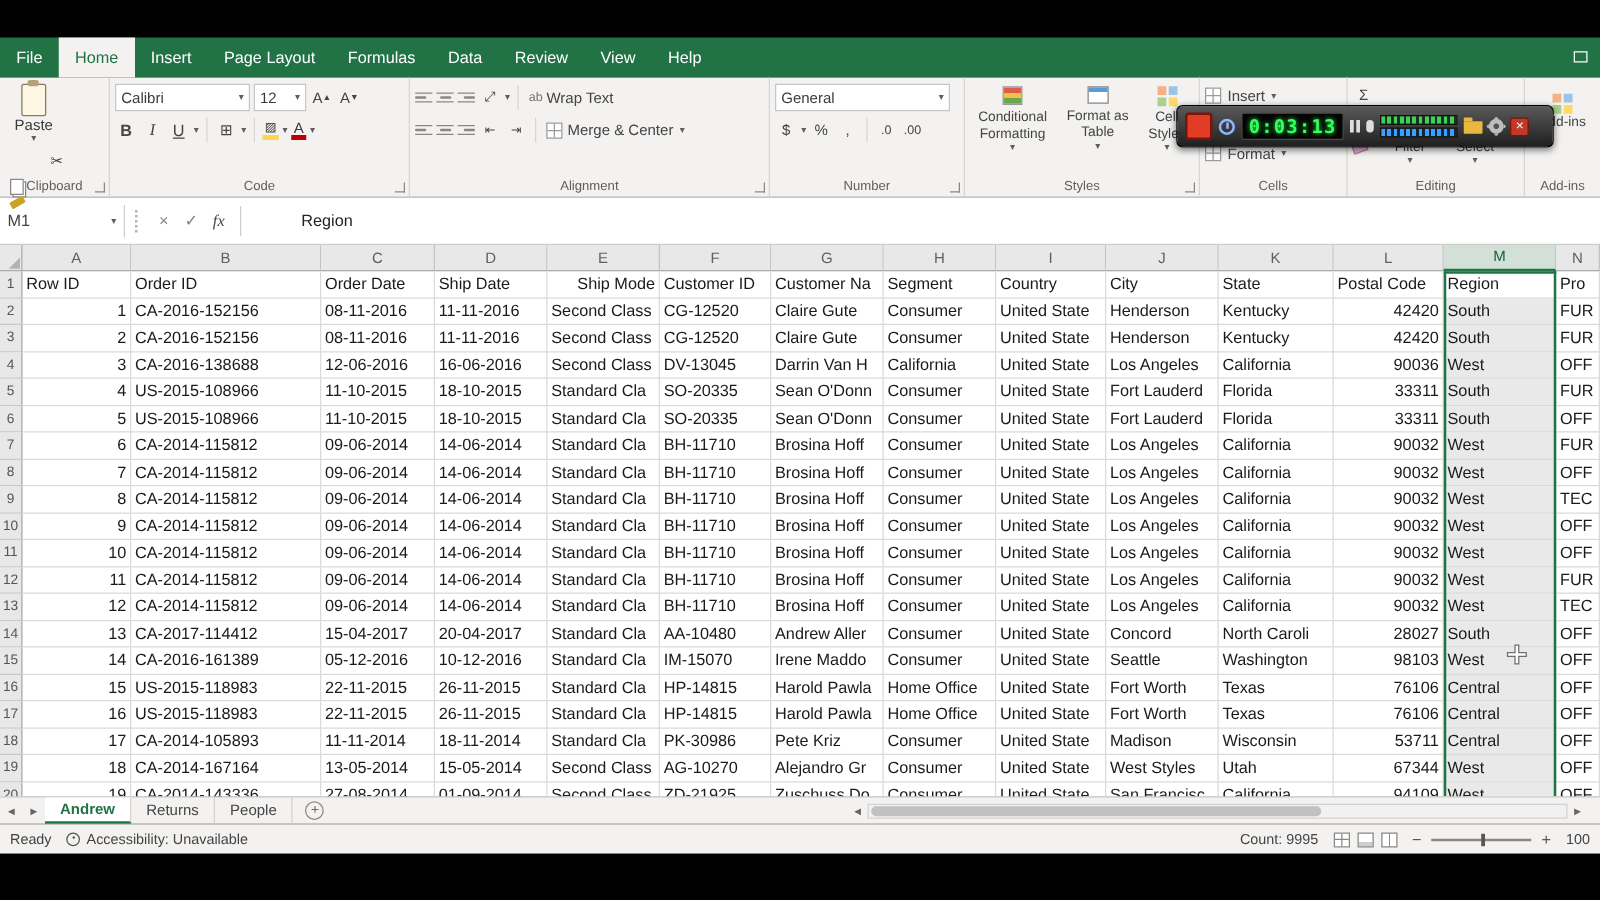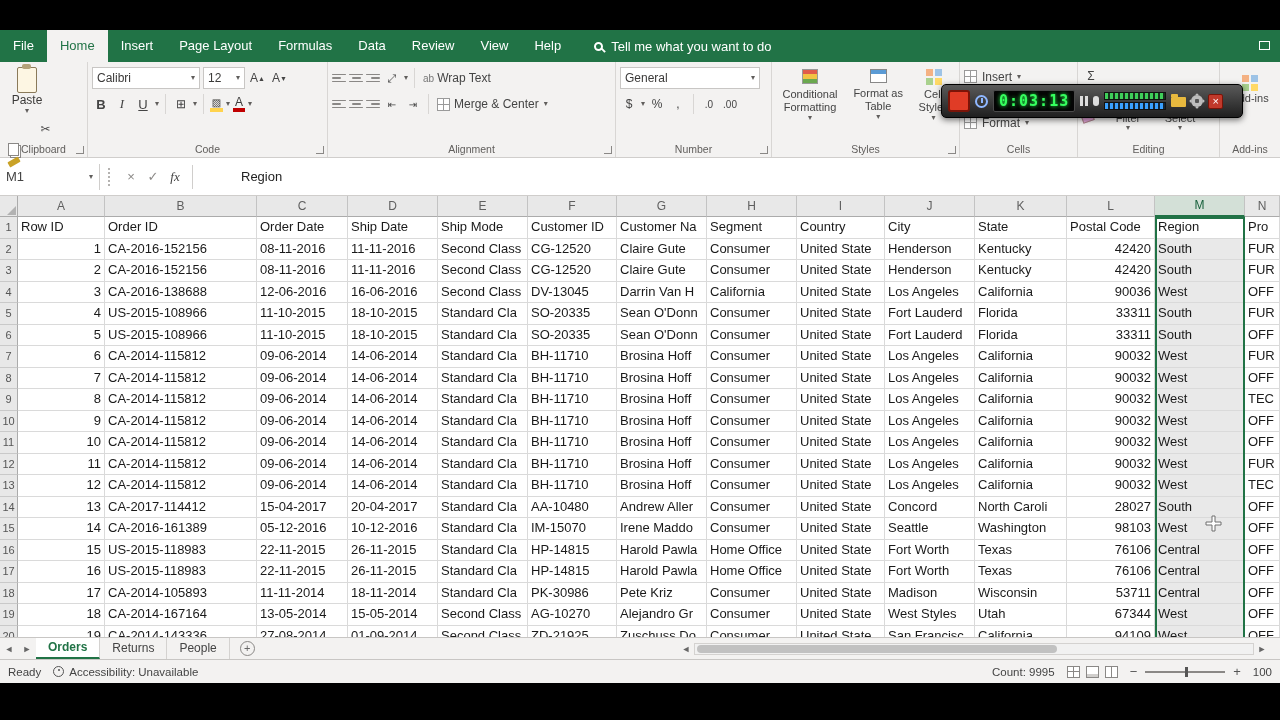--- a/index.html
+++ b/index.html
@@ -147,24 +147,20 @@
   <div class="tabrow">
     <div class="tab">File</div>
     <div class="tab active">Home</div>
     <div class="tab">Insert</div>
     <div class="tab">Page Layout</div>
     <div class="tab">Formulas</div>
     <div class="tab">Data</div>
     <div class="tab">Review</div>
     <div class="tab">View</div>
     <div class="tab">Help</div>
-    <div class="tellme">
-      <span class="lens"></span>
-      <span>Tell me what you want to do</span>
-    </div>
     <div class="winicon"></div>
   </div>
 
   <div class="ribbon">
 
     <div class="rgroup" style="width:88px;">
       <div class="pastebtn">
         <span class="clipico"></span>
         <span>Paste</span>
         <span class="caret">▾</span>
@@ -414,21 +410,21 @@
         <div class="g-colh" style="width: 88px;">L</div>
         <div class="g-colh sel" style="width: 90px;">M</div>
         <div class="g-colh" style="width: 35px;">N</div>
       </div>
       <div class="g-row">
         <div class="g-rowh">1</div>
         <div class="g-cell" style="width: 87px;">Row ID</div>
         <div class="g-cell" style="width: 152px;">Order ID</div>
         <div class="g-cell" style="width: 91px;">Order Date</div>
         <div class="g-cell" style="width: 90px;">Ship Date</div>
-        <div class="g-cell" style="width: 90px;">Ship Mode</div>
+        <div class="g-cell" style="width: 90px; text-align: right;">Ship Mode</div>
         <div class="g-cell" style="width: 89px;">Customer ID</div>
         <div class="g-cell" style="width: 90px;">Customer Na</div>
         <div class="g-cell" style="width: 90px;">Segment</div>
         <div class="g-cell" style="width: 88px;">Country</div>
         <div class="g-cell" style="width: 90px;">City</div>
         <div class="g-cell" style="width: 92px;">State</div>
         <div class="g-cell" style="width: 88px;">Postal Code</div>
         <div class="g-cell" style="width: 90px;">Region</div>
         <div class="g-cell" style="width: 35px;">Pro</div>
       </div>
@@ -760,21 +756,21 @@
 
   <span class="cursor">
     <svg width="17" height="17" viewBox="0 0 17 17">
         <path d="M7 1h3v6h6v3h-6v6H7v-6H1V7h6z" fill="#fff" stroke="#6e6e6e" stroke-width="1"></path>
       </svg>
   </span>
 
   <div class="sheetbar">
     <span class="snav">◄</span>
     <span class="snav">►</span>
-    <div class="stab active">Orders</div>
+    <div class="stab active">Andrew</div>
     <div class="stab">Returns</div>
     <div class="stab">People</div>
     <span class="addsheet">+</span>
     <div class="hscroll">
       <span class="harrow">◄</span>
       <span class="htrack">
           <span class="hthumb"></span>
         </span>
       <span class="harrow">►</span>
     </div>

